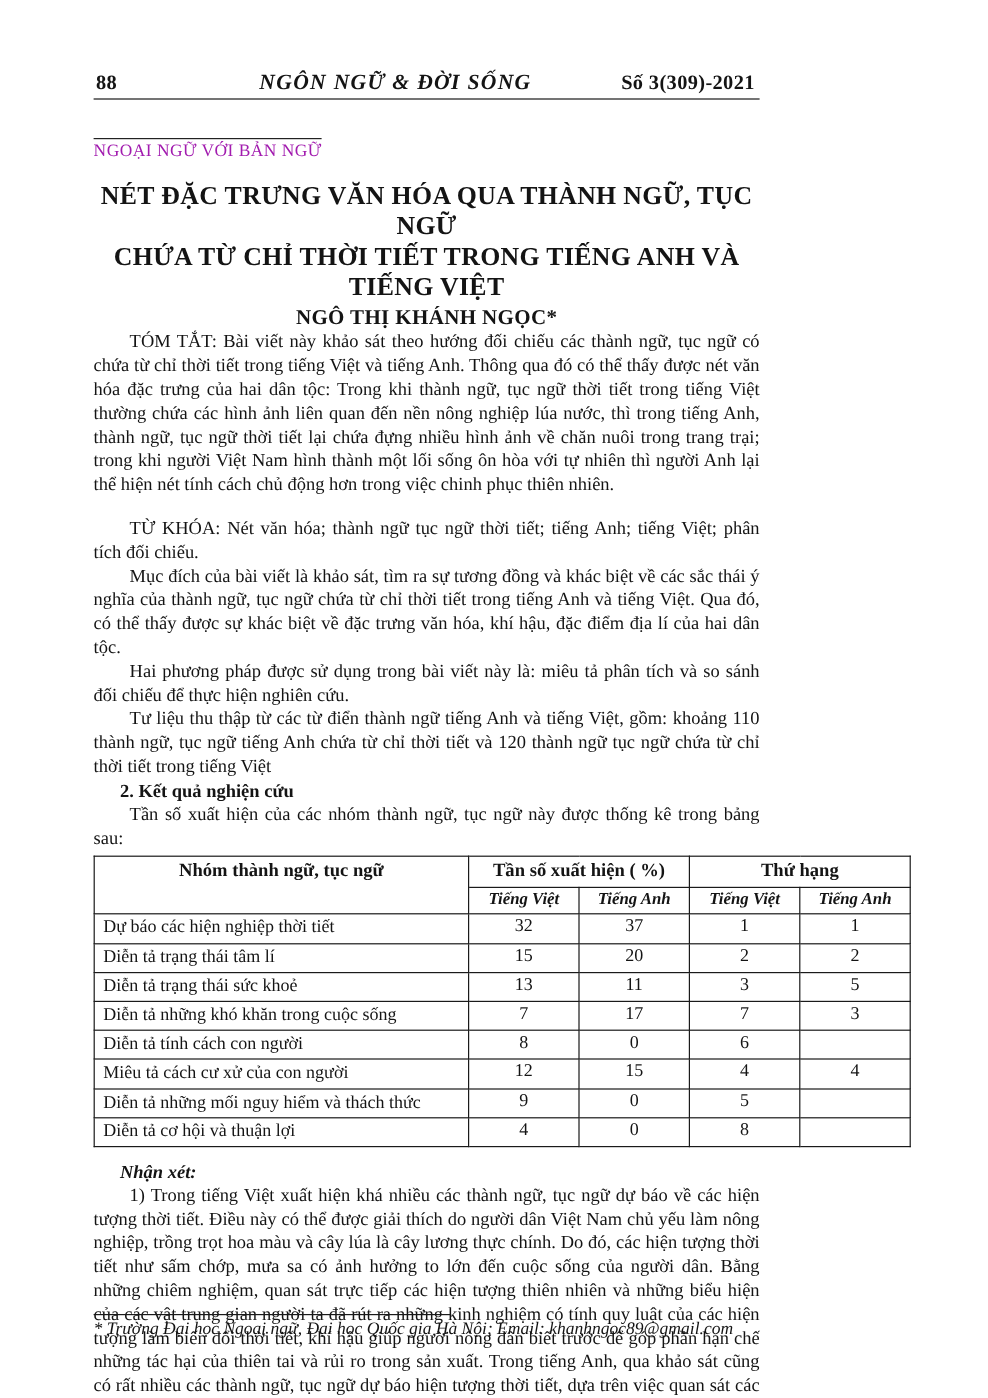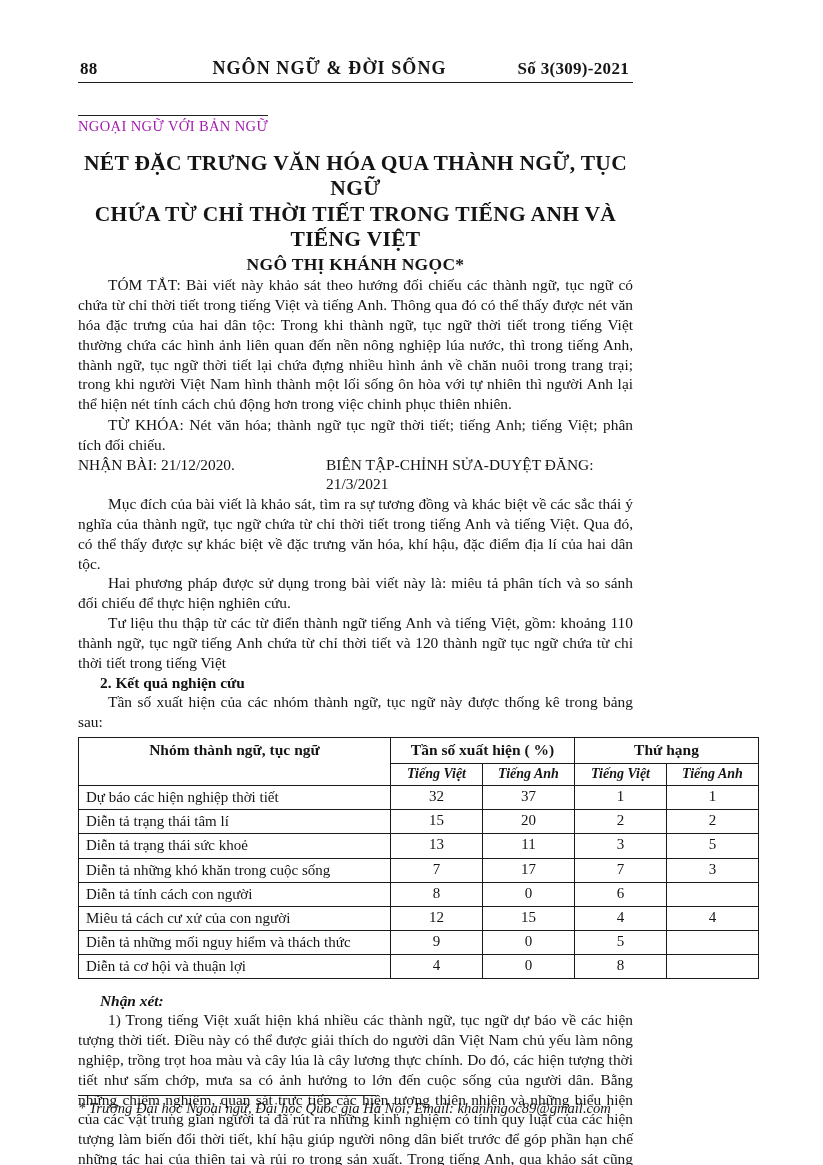--- a/index.html
+++ b/index.html
@@ -33,20 +33,21 @@
     font-weight: bold;
     font-size: 17.5px;
     letter-spacing: .2px;
     padding: 0 4px 0 2px;
   }
   .runhead .folio { font-size: 17px; }
   .runhead .journal {
     font-size: 18px;
     letter-spacing: 1.1px;
     margin-left: 44px;
+    font-style: italic;
   }
   .runhead .issue { font-size: 17px; letter-spacing: .3px; }
   .rule-head {
     border-top: 1.6px solid #1a1a1a;
     margin: 3px 0 0 0;
     height: 0;
   }
 
   
   .kicker {
@@ -79,21 +80,21 @@
   
   .p {
     font-size: 15.4px;
     line-height: 1.285;
     text-align: justify;
     text-justify: inter-word;
     margin: 0;
     hyphens: none;
   }
   .p.indent { text-indent: 30px; }
-  .kw { margin-top: 1px; }
+  .kw { margin-top: 17px; }
 
   .daterow {
     font-size: 15.4px;
     line-height: 1.285;
     display: flex;
     margin-top: 0;
   }
   .daterow .recv { width: 248px; flex: 0 0 248px; }
 
   .h2 {
@@ -186,24 +187,20 @@
   <div class="title">
     <div>NÉT ĐẶC TRƯNG VĂN HÓA QUA THÀNH NGỮ, TỤC NGỮ</div>
     <div>CHỨA TỪ CHỈ THỜI TIẾT TRONG TIẾNG ANH VÀ TIẾNG VIỆT</div>
   </div>
   <div class="author">NGÔ THỊ KHÁNH NGỌC*</div>
 
   <p class="p indent">TÓM TẮT: Bài viết này khảo sát theo hướng đối chiếu các thành ngữ, tục ngữ có chứa từ chỉ thời tiết trong tiếng Việt và tiếng Anh. Thông qua đó có thể thấy được nét văn hóa đặc trưng của hai dân tộc: Trong khi thành ngữ, tục ngữ thời tiết trong tiếng Việt thường chứa các hình ảnh liên quan đến nền nông nghiệp lúa nước, thì trong tiếng Anh, thành ngữ, tục ngữ thời tiết lại chứa đựng nhiều hình ảnh về chăn nuôi trong trang trại; trong khi người Việt Nam hình thành một lối sống ôn hòa với tự nhiên thì người Anh lại thể hiện nét tính cách chủ động hơn trong việc chinh phục thiên nhiên.</p>
 
   <p class="p indent kw">TỪ KHÓA: Nét văn hóa; thành ngữ tục ngữ thời tiết; tiếng Anh; tiếng Việt; phân tích đối chiếu.</p>
 
-  <div class="daterow">
-    <span class="recv">NHẬN BÀI: 21/12/2020.</span>
-    <span>BIÊN TẬP-CHỈNH SỬA-DUYỆT ĐĂNG: 21/3/2021</span>
-  </div>
 
   <p class="p indent">Mục đích của bài viết là khảo sát, tìm ra sự tương đồng và khác biệt về các sắc thái ý nghĩa của thành ngữ, tục ngữ chứa từ chỉ thời tiết trong tiếng Anh và tiếng Việt. Qua đó, có thể thấy được sự khác biệt về đặc trưng văn hóa, khí hậu, đặc điểm địa lí của hai dân tộc.</p>
   <p class="p indent">Hai phương pháp được sử dụng trong bài viết này là: miêu tả phân tích và so sánh đối chiếu để thực hiện nghiên cứu.</p>
   <p class="p indent">Tư liệu thu thập từ các từ điển thành ngữ tiếng Anh và tiếng Việt, gồm: khoảng 110 thành ngữ, tục ngữ tiếng Anh chứa từ chỉ thời tiết  và 120 thành ngữ tục ngữ chứa từ chỉ thời tiết trong tiếng Việt</p>
 
   <div class="h2 tight2">2. Kết quả nghiện cứu</div>
   <p class="p indent">Tần số xuất hiện của các nhóm thành ngữ, tục ngữ này được thống kê trong bảng sau:</p>
 
   <table class="freq">
     <colgroup>

